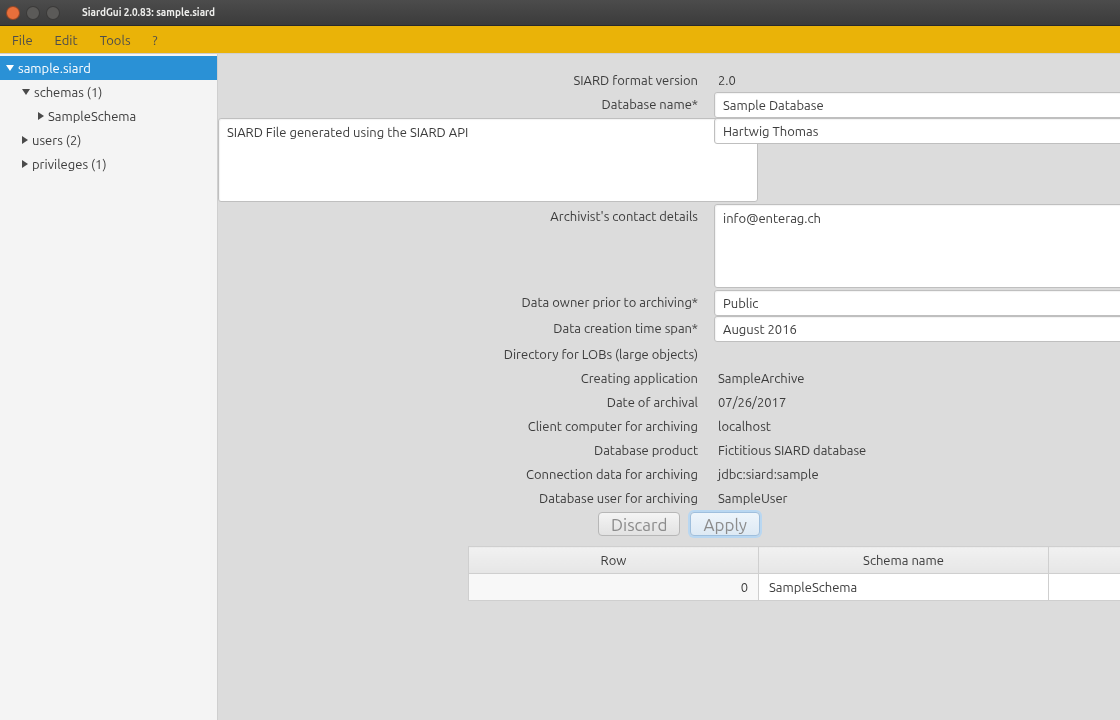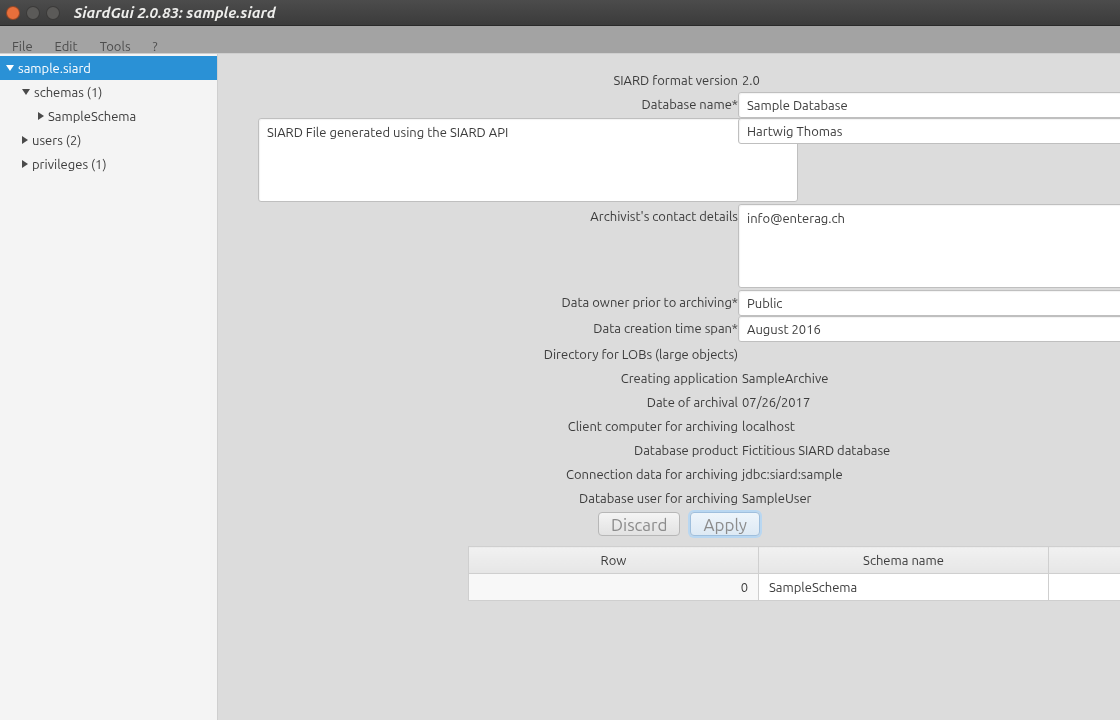--- a/index.html
+++ b/index.html
@@ -25,34 +25,33 @@
     border-bottom: 1px solid #2a2a2a;
   }
   .tb-btn {
     width: 14px; height: 14px; border-radius: 50%;
     display: inline-block;
     border: 1px solid rgba(0,0,0,.35);
   }
   .tb-close { background: #e86f3b; }
   .tb-min, .tb-max { background: #5b5a58; }
   .titlebar-title {
-    margin-left: 8px;
+    margin-left: 16px;
     color: #eeeeec;
     font-weight: 600;
-    font-size: 15px;
-    font-style: italic;
+    font-size: 10px;
   }
 
   
   .menubar {
     height: 28px;
-    background: #a3a3a3;
+    background: #eab308;
     border-bottom: 1px solid #cfcfcf;
     display: flex;
-    align-items: flex-end;
+    align-items: center;
     padding-left: 12px;
     gap: 22px;
     color: #4d4d4d;
   }
   .menubar span { cursor: default; }
 
   
   .workspace {
     display: flex;
     height: calc(720px - 26px - 28px);
@@ -99,23 +98,22 @@
   
   .content {
     flex: 1;
     background: #dcdcdc;
     padding: 14px 42px 12px 0;
     overflow: hidden;
   }
   .form {
     display: grid;
     grid-template-columns: 480px 1fr;
-    column-gap: 0;
+    column-gap: 16px;
     align-items: start;
-    padding-left: 40px;
   }
   .form .label {
     text-align: right;
     color: #3c3c3c;
     padding: 5px 0;
   }
   .form .value-static {
     padding: 5px 4px;
     color: #3c3c3c;
   }

